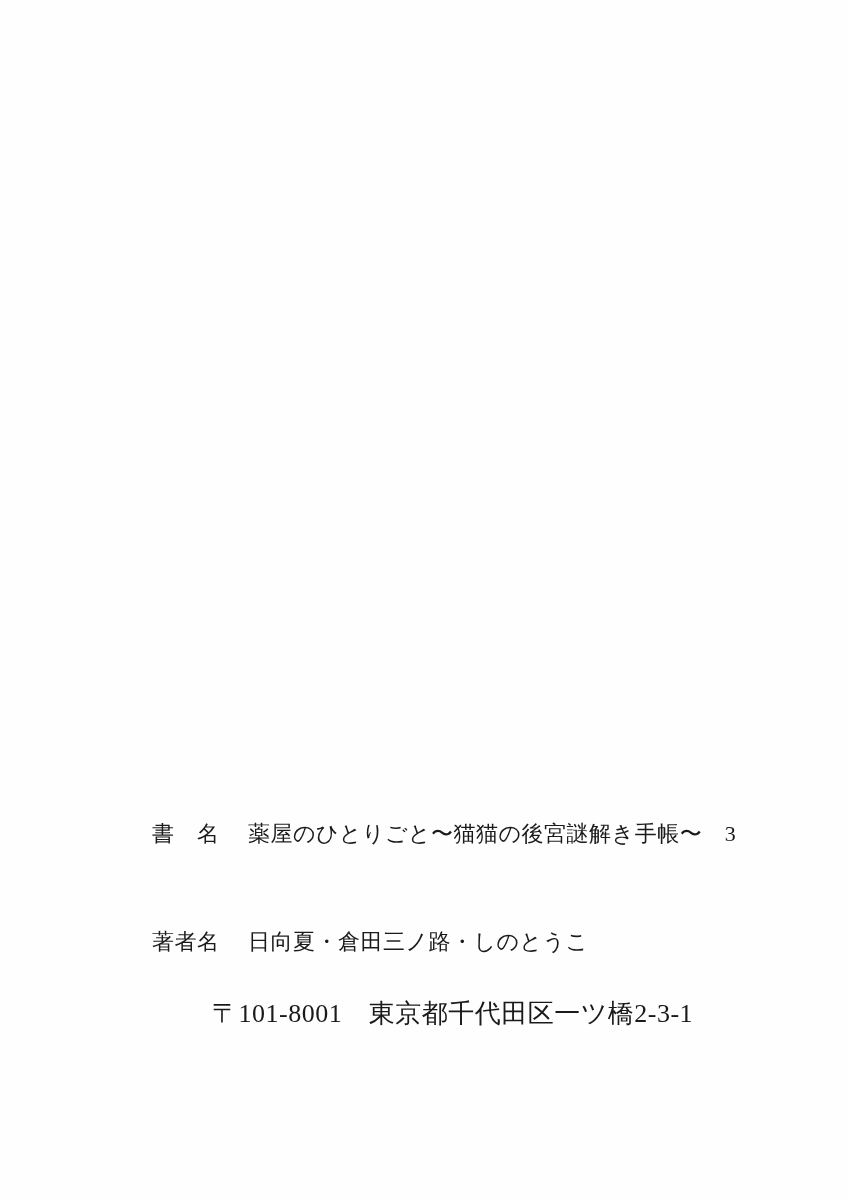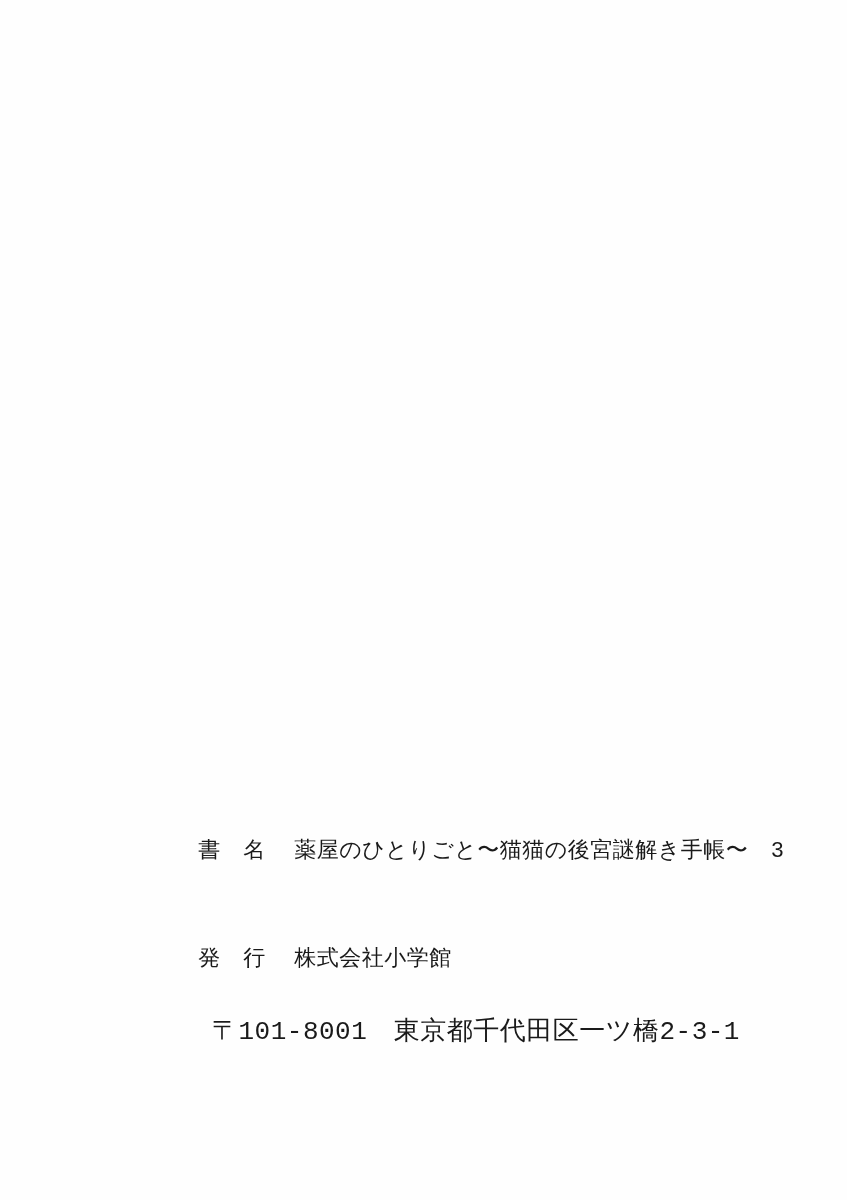--- a/index.html
+++ b/index.html
@@ -18,23 +18,22 @@
 
   .page {
     position: absolute;
     inset: 0;
     background: #fefefe;
   }
 
   .colophon {
     position: absolute;
     left: 116px;
-    top: 798px;
+    top: 780px;
     width: 660px;
-    font-family: Liberation Mono, monospace;
   }
 
   .entry {
     display: block;
     font-size: 22px;
     line-height: 36px;
     white-space: pre;
     letter-spacing: 0.5px;
   }
 
@@ -60,21 +59,21 @@
 <body>
 
 <div class="page">
 
   <div class="colophon">
 
     <div class="entry">
       <span class="label">書　名</span><span class="value">薬屋のひとりごと〜猫猫の後宮謎解き手帳〜　3</span>
     </div>
 
+    <div class="entry">
+      <span class="label">著者名</span><span class="value">日向夏・倉田三ノ路・しのとうこ</span>
+    </div>
 
-    <div class="entry">
-      <span class="label">発　行</span><span class="value">株式会社小学館</span>
-    </div>
 
     <div class="addr-line">〒101‐8001　東京都千代田区一ツ橋2‐3‐1</div>
 
   </div>
 </div>
 
 </body></html>

